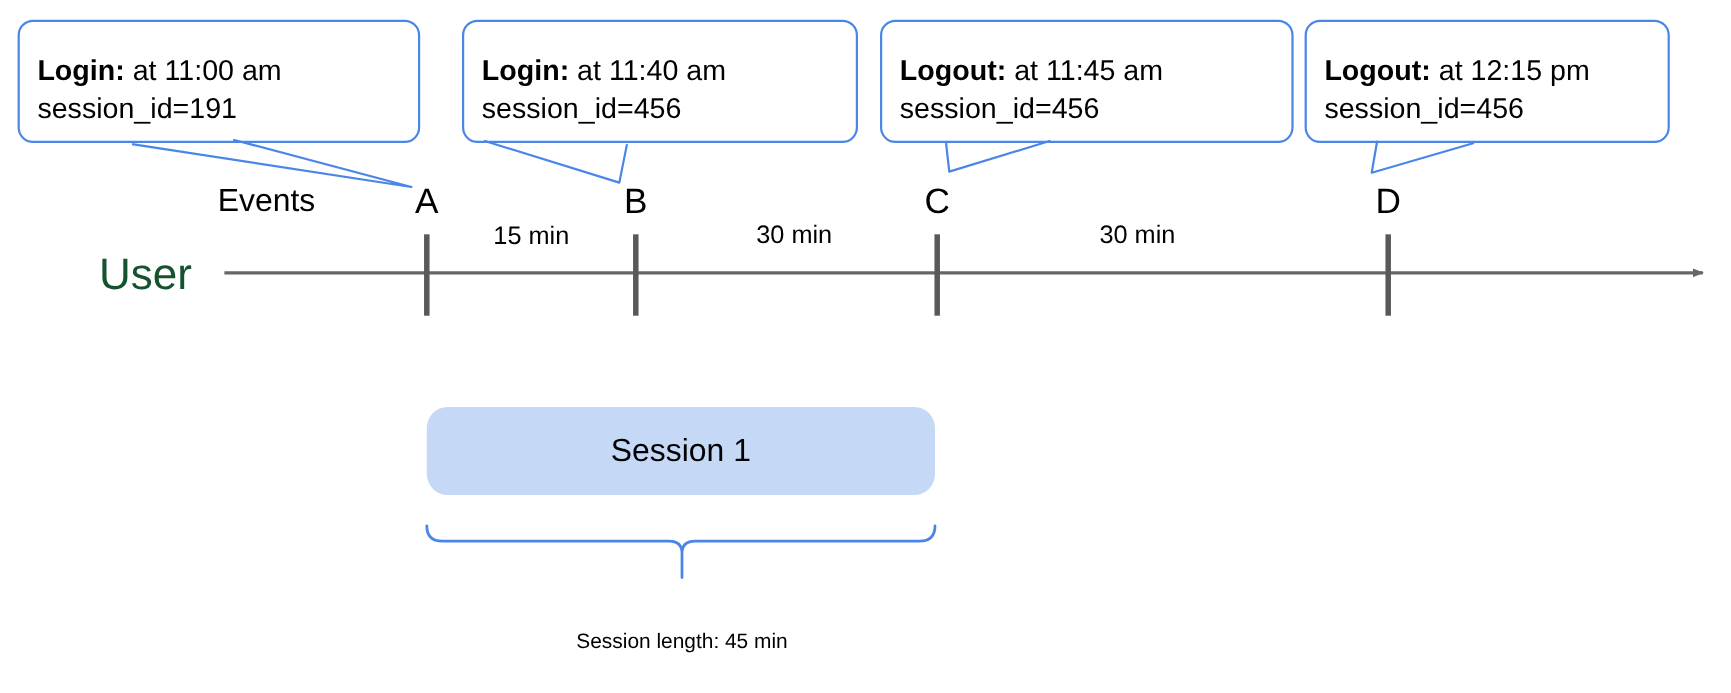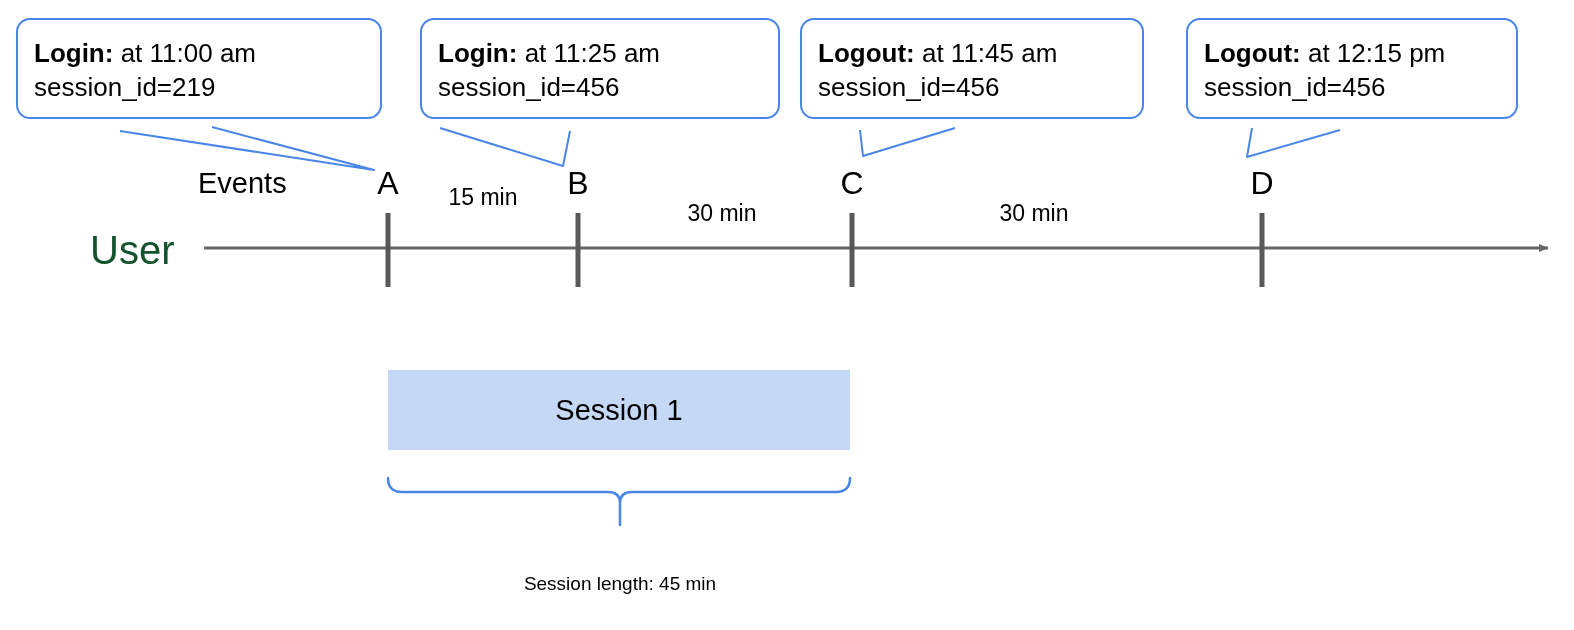--- a/index.html
+++ b/index.html
@@ -27,21 +27,21 @@
     width: 1574px;
     height: 630px;
     overflow: visible;
   }
   .callout-box {
     position: absolute;
     box-sizing: border-box;
     border: 2px solid #4a86e8;
     border-radius: 14px;
     background: #ffffff;
-    padding: 16px 16px 12px 16px;
+    padding: 27px 16px 12px 16px;
     font-size: 26px;
     line-height: 1.32;
     color: #000000;
     white-space: nowrap;
   }
   .callout-line1 { display: block; }
   .callout-line2 { display: block; }
   .callout-kind { font-weight: bold; }
   .axis-name {
     position: absolute;
@@ -90,29 +90,29 @@
     text-align: center;
   }
 </style>
 </head>
 <body>
 
 <div id="diagram-root">
 
   <div class="callout-box" style="left:16px; top:18px; width:366px;">
     <span class="callout-line1"><span class="callout-kind">Login:</span><span> at 11:00 am</span></span>
-    <span class="callout-line2">session_id=219</span>
+    <span class="callout-line2">session_id=191</span>
   </div>
 
   <div class="callout-box" style="left:420px; top:18px; width:360px;">
-    <span class="callout-line1"><span class="callout-kind">Login:</span><span> at 11:25 am</span></span>
+    <span class="callout-line1"><span class="callout-kind">Login:</span><span> at 11:40 am</span></span>
     <span class="callout-line2">session_id=456</span>
   </div>
 
-  <div class="callout-box" style="left:800px; top:18px; width:344px;">
+  <div class="callout-box" style="left:800px; top:18px; width:376px;">
     <span class="callout-line1"><span class="callout-kind">Logout:</span><span> at 11:45 am</span></span>
     <span class="callout-line2">session_id=456</span>
   </div>
 
   <div class="callout-box" style="left:1186px; top:18px; width:332px;">
     <span class="callout-line1"><span class="callout-kind">Logout:</span><span> at 12:15 pm</span></span>
     <span class="callout-line2">session_id=456</span>
   </div>
 
   <svg class="layer" viewBox="0 0 1574 630">
@@ -141,23 +141,23 @@
   </svg>
 
   <div class="events-label" style="left:174px; top:167px;">Events</div>
   <div class="axis-name" style="left:90px; top:228px;">User</div>
 
   <div class="event-letter" style="left:388px; top:165px;">A</div>
   <div class="event-letter" style="left:578px; top:165px;">B</div>
   <div class="event-letter" style="left:852px; top:165px;">C</div>
   <div class="event-letter" style="left:1262px; top:165px;">D</div>
 
-  <div class="interval-label" style="left:483px; top:184px;">15 min</div>
+  <div class="interval-label" style="left:483px; top:201px;">15 min</div>
   <div class="interval-label" style="left:722px; top:200px;">30 min</div>
   <div class="interval-label" style="left:1034px; top:200px;">30 min</div>
 
-  <div class="session-bar" style="left:388px; top:370px; width:462px; height:80px;">
+  <div class="session-bar" style="left:388px; top:370px; width:462px; height:80px;border-radius:19px;">
     <span>Session 1</span>
   </div>
 
   <div class="session-length-label" style="left:620px; top:573px;">Session length: 45 min</div>
 
 </div>
 
 </body></html>

